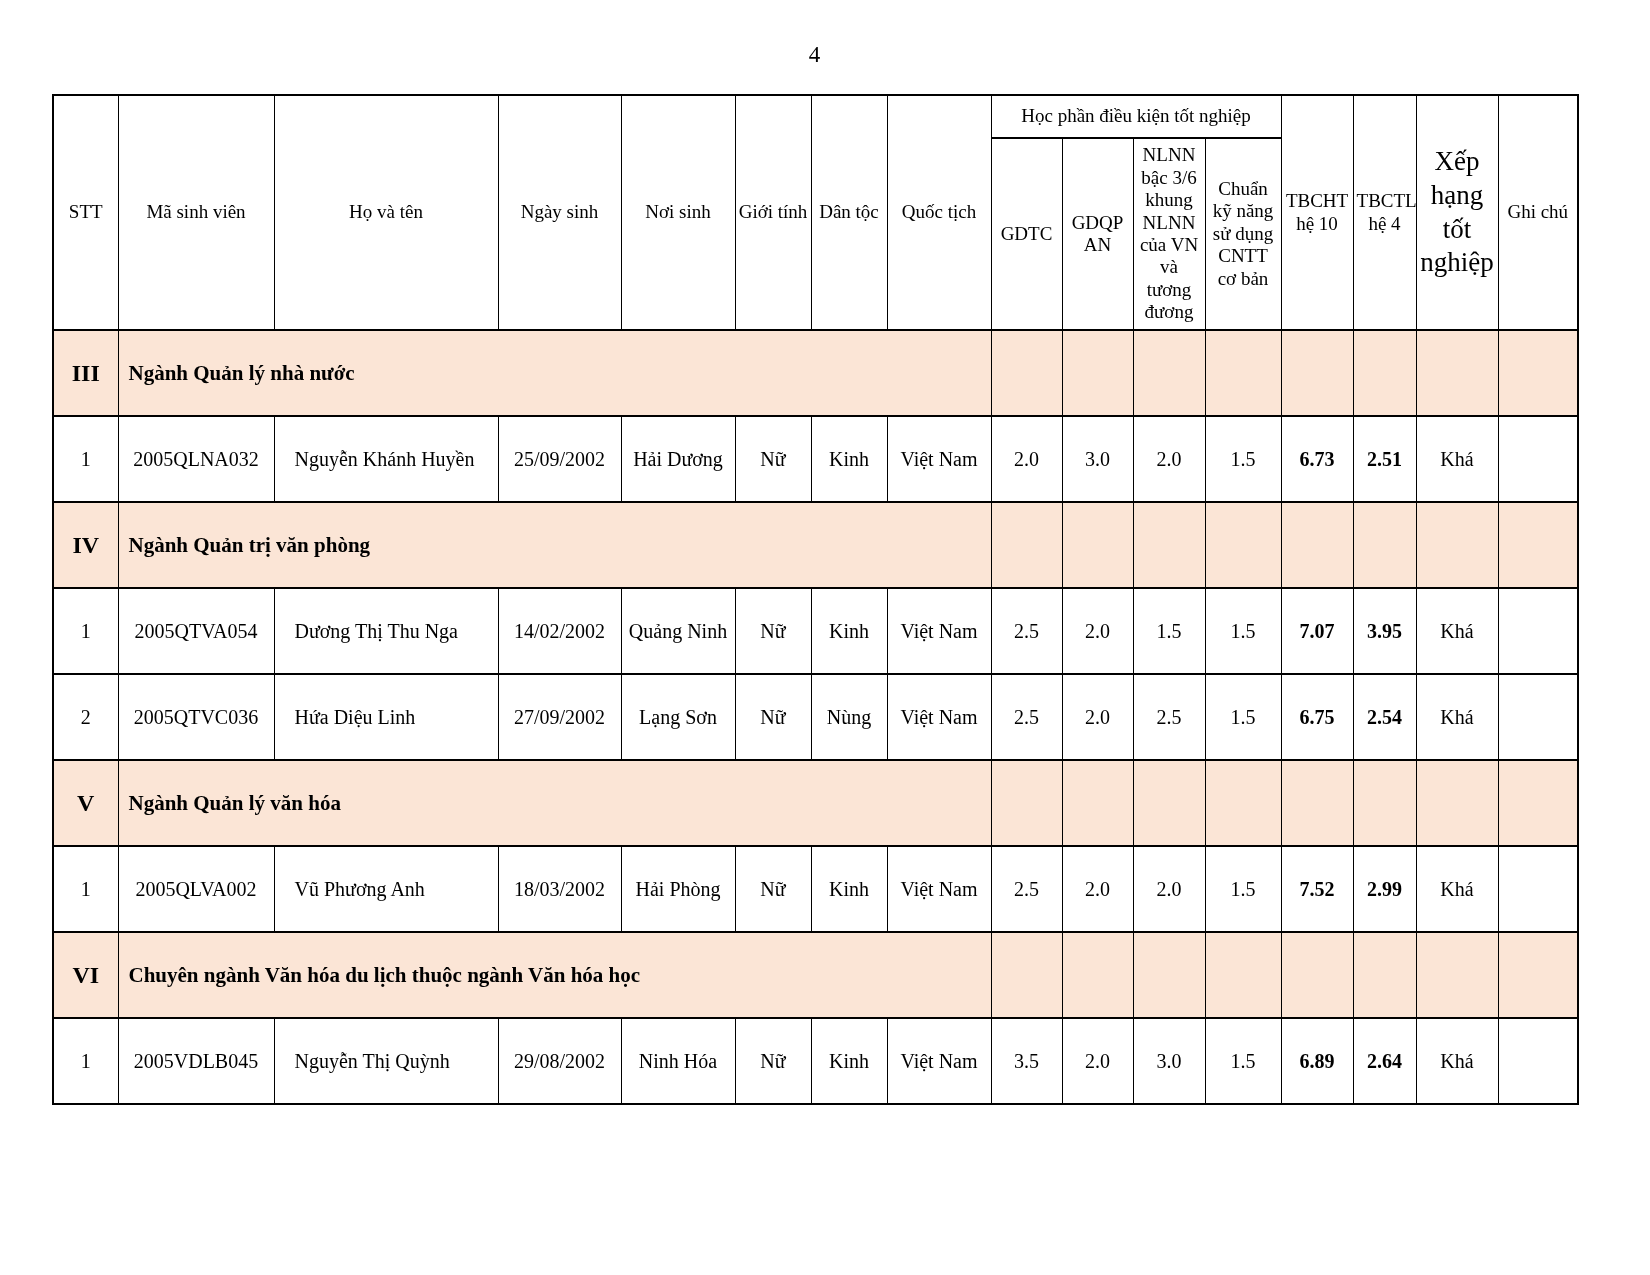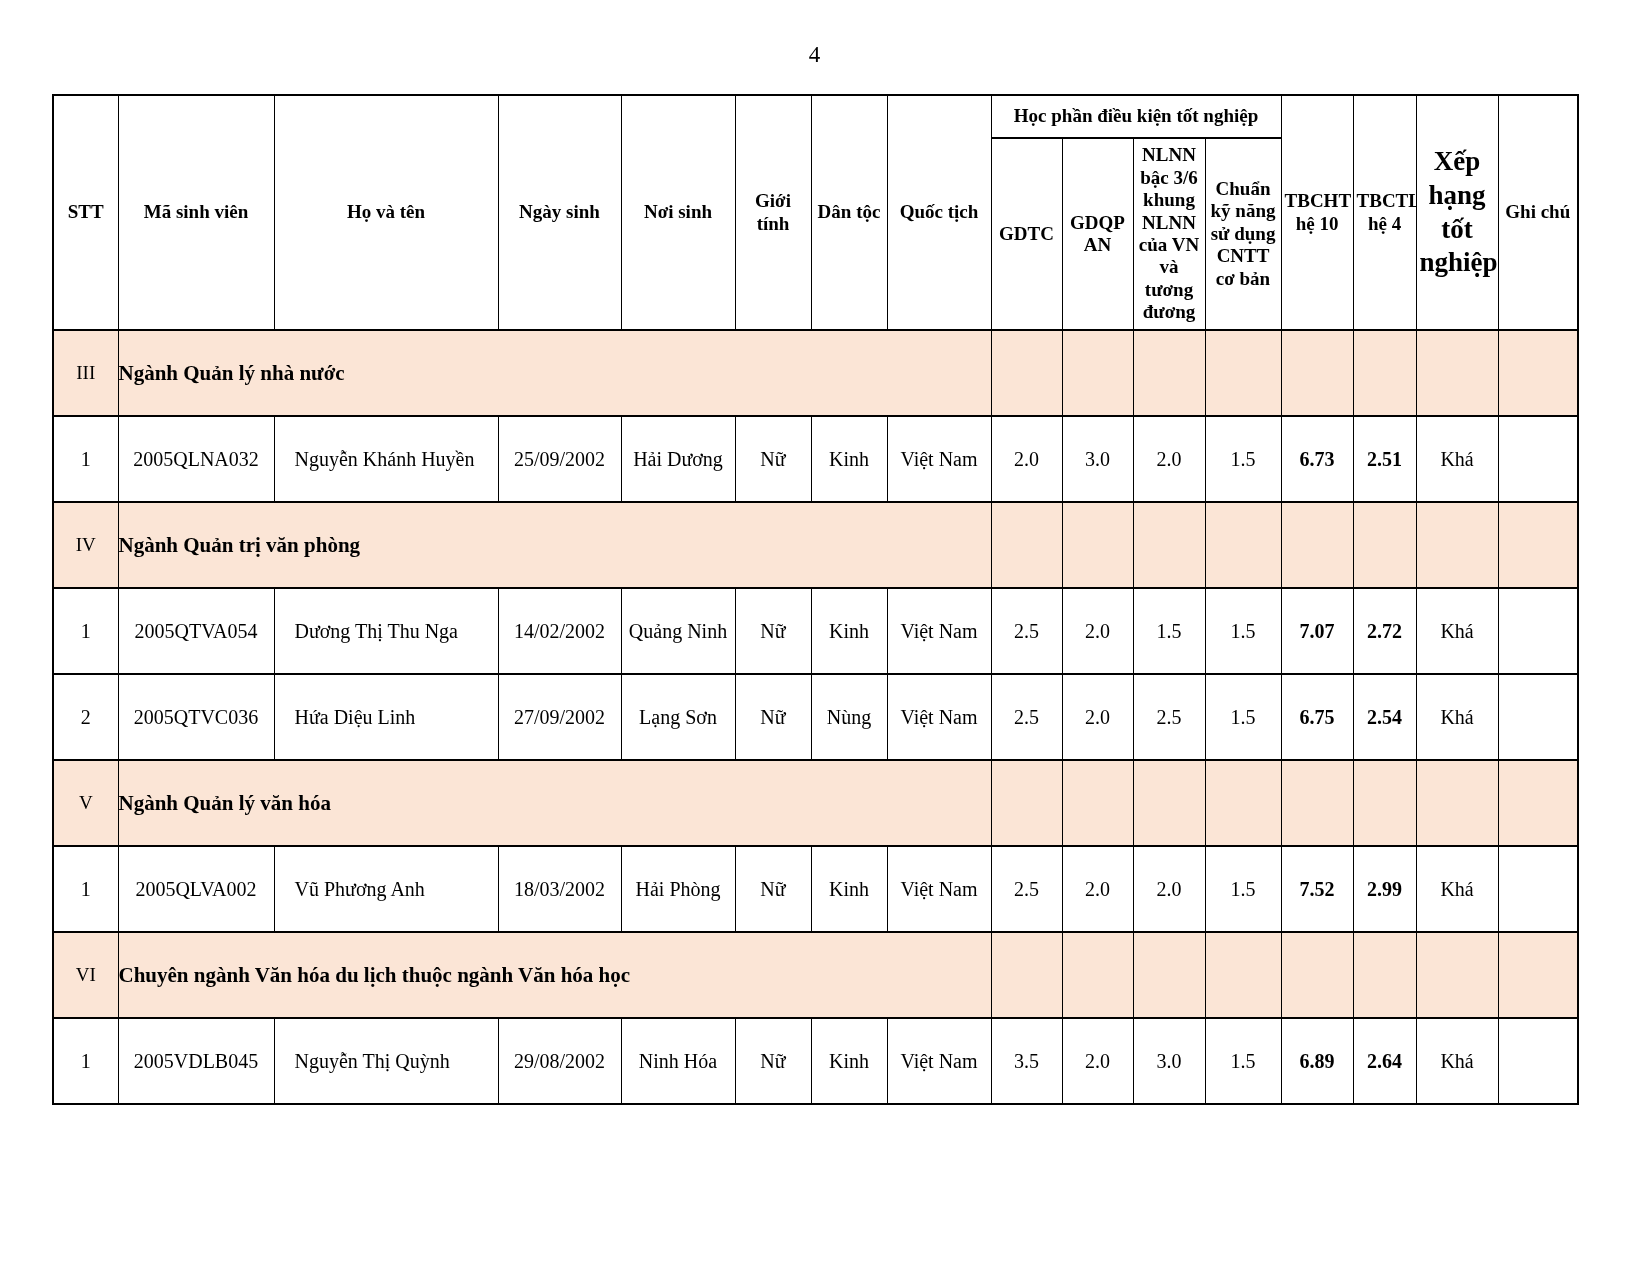--- a/index.html
+++ b/index.html
@@ -36,35 +36,35 @@
     border-left: 1px solid #000;
     border-right: 1px solid #000;
     border-top: 2px solid #000;
     border-bottom: 2px solid #000;
     padding: 2px 3px;
     vertical-align: middle;
     text-align: center;
     overflow: hidden;
   }
   thead th {
-    font-weight: bold;
+    font-weight: normal;
     font-size: 19px;
     line-height: 1.18;
     margin-left: 8px;
   }
   tr.hr1 { height: 43px; }
   tr.hr2 { height: 192px; }
   tbody tr { height: 86px; }
   th.xh { font-size: 27px; line-height: 1.25; }
   td { font-size: 20px; }
   td.l { text-align: left; padding-left: 20px; }
   td.b { font-weight: bold; }
   tr.section td { background: #fbe5d6; }
-  tr.section td.numeral { font-weight: normal; font-size: 19px; margin-top: 48px; }
-  tr.section td.title { font-weight: bold; font-size: 21px; text-align: left; padding-left: 0; }
+  tr.section td.numeral { font-weight: bold; font-size: 24px; margin-top: 48px; }
+  tr.section td.title { font-weight: bold; font-size: 21px; text-align: left; padding-left: 10px; }
 </style>
 </head>
 <body>
 
 <div class="page">
 
   <div class="page-number">4</div>
 
   <table class="grad-table">
     <colgroup>
@@ -162,21 +162,21 @@
         <td>14/02/2002</td>
         <td>Quảng Ninh</td>
         <td>Nữ</td>
         <td>Kinh</td>
         <td>Việt Nam</td>
         <td>2.5</td>
         <td>2.0</td>
         <td>1.5</td>
         <td>1.5</td>
         <td class="b">7.07</td>
-        <td class="b">2.72</td>
+        <td class="b">3.95</td>
         <td>Khá</td>
         <td></td>
       </tr>
 
       <tr class="student">
         <td>2</td>
         <td>2005QTVC036</td>
         <td class="l">Hứa Diệu Linh</td>
         <td>27/09/2002</td>
         <td>Lạng Sơn</td>

